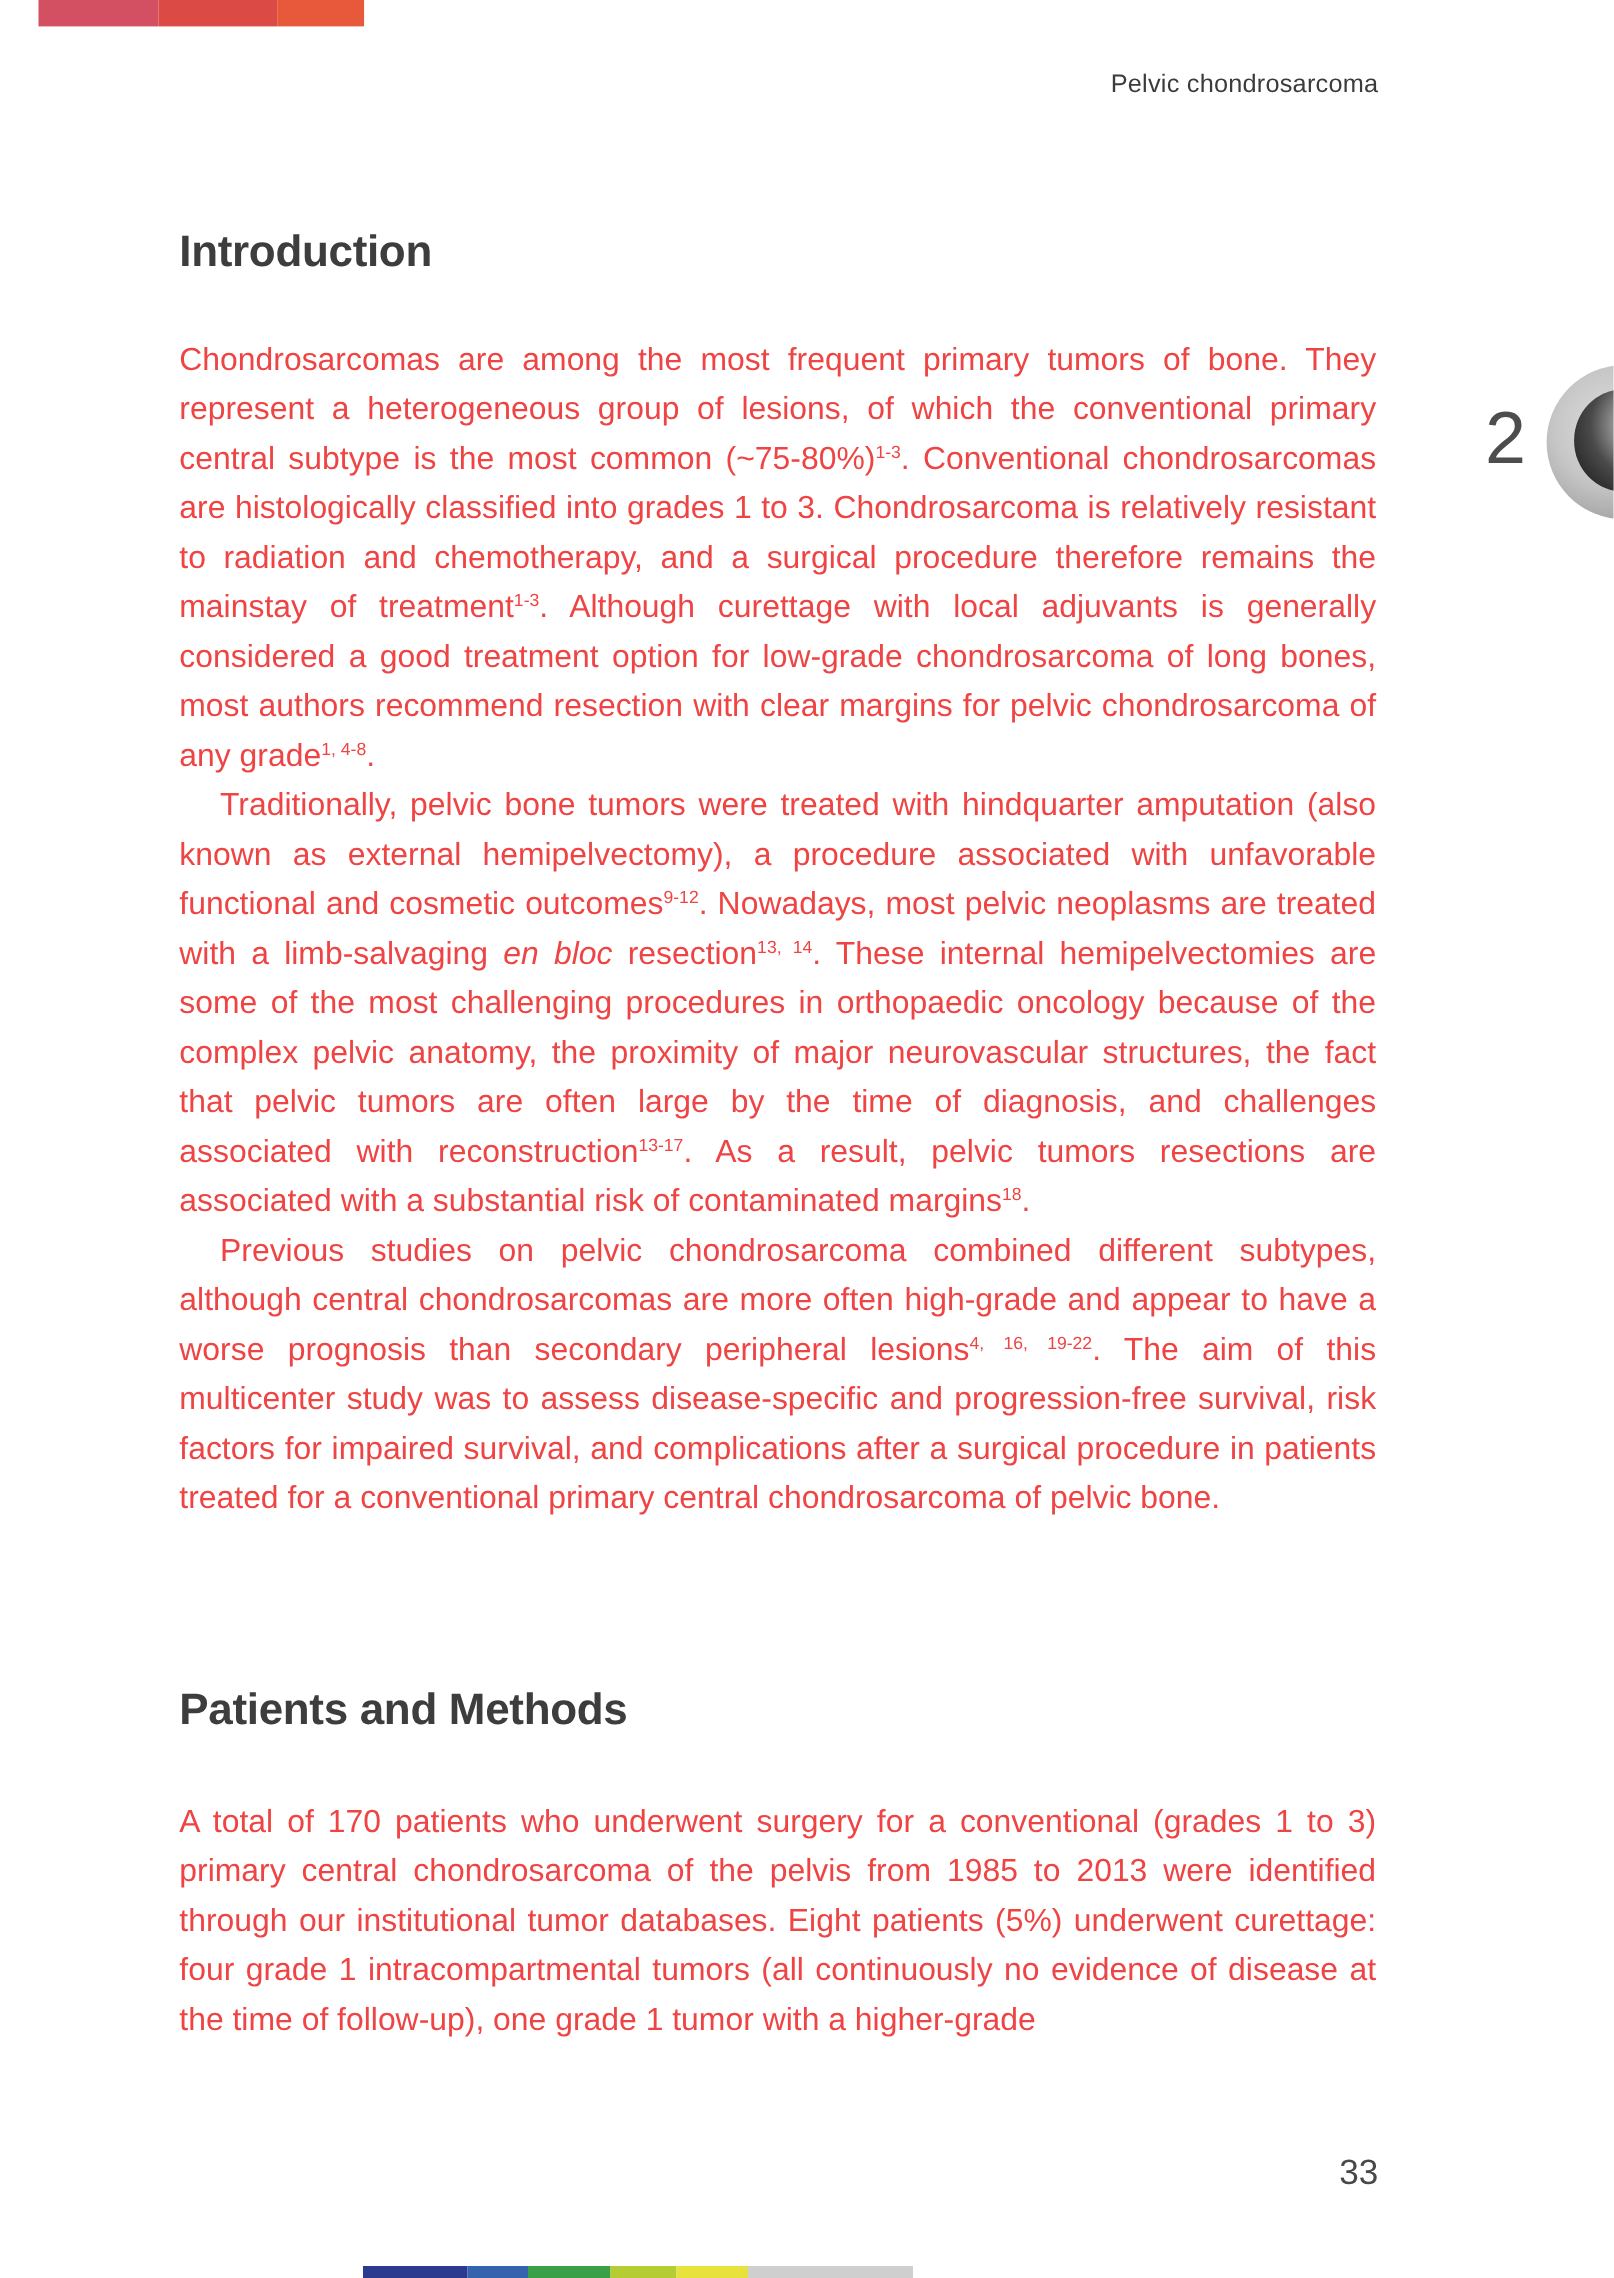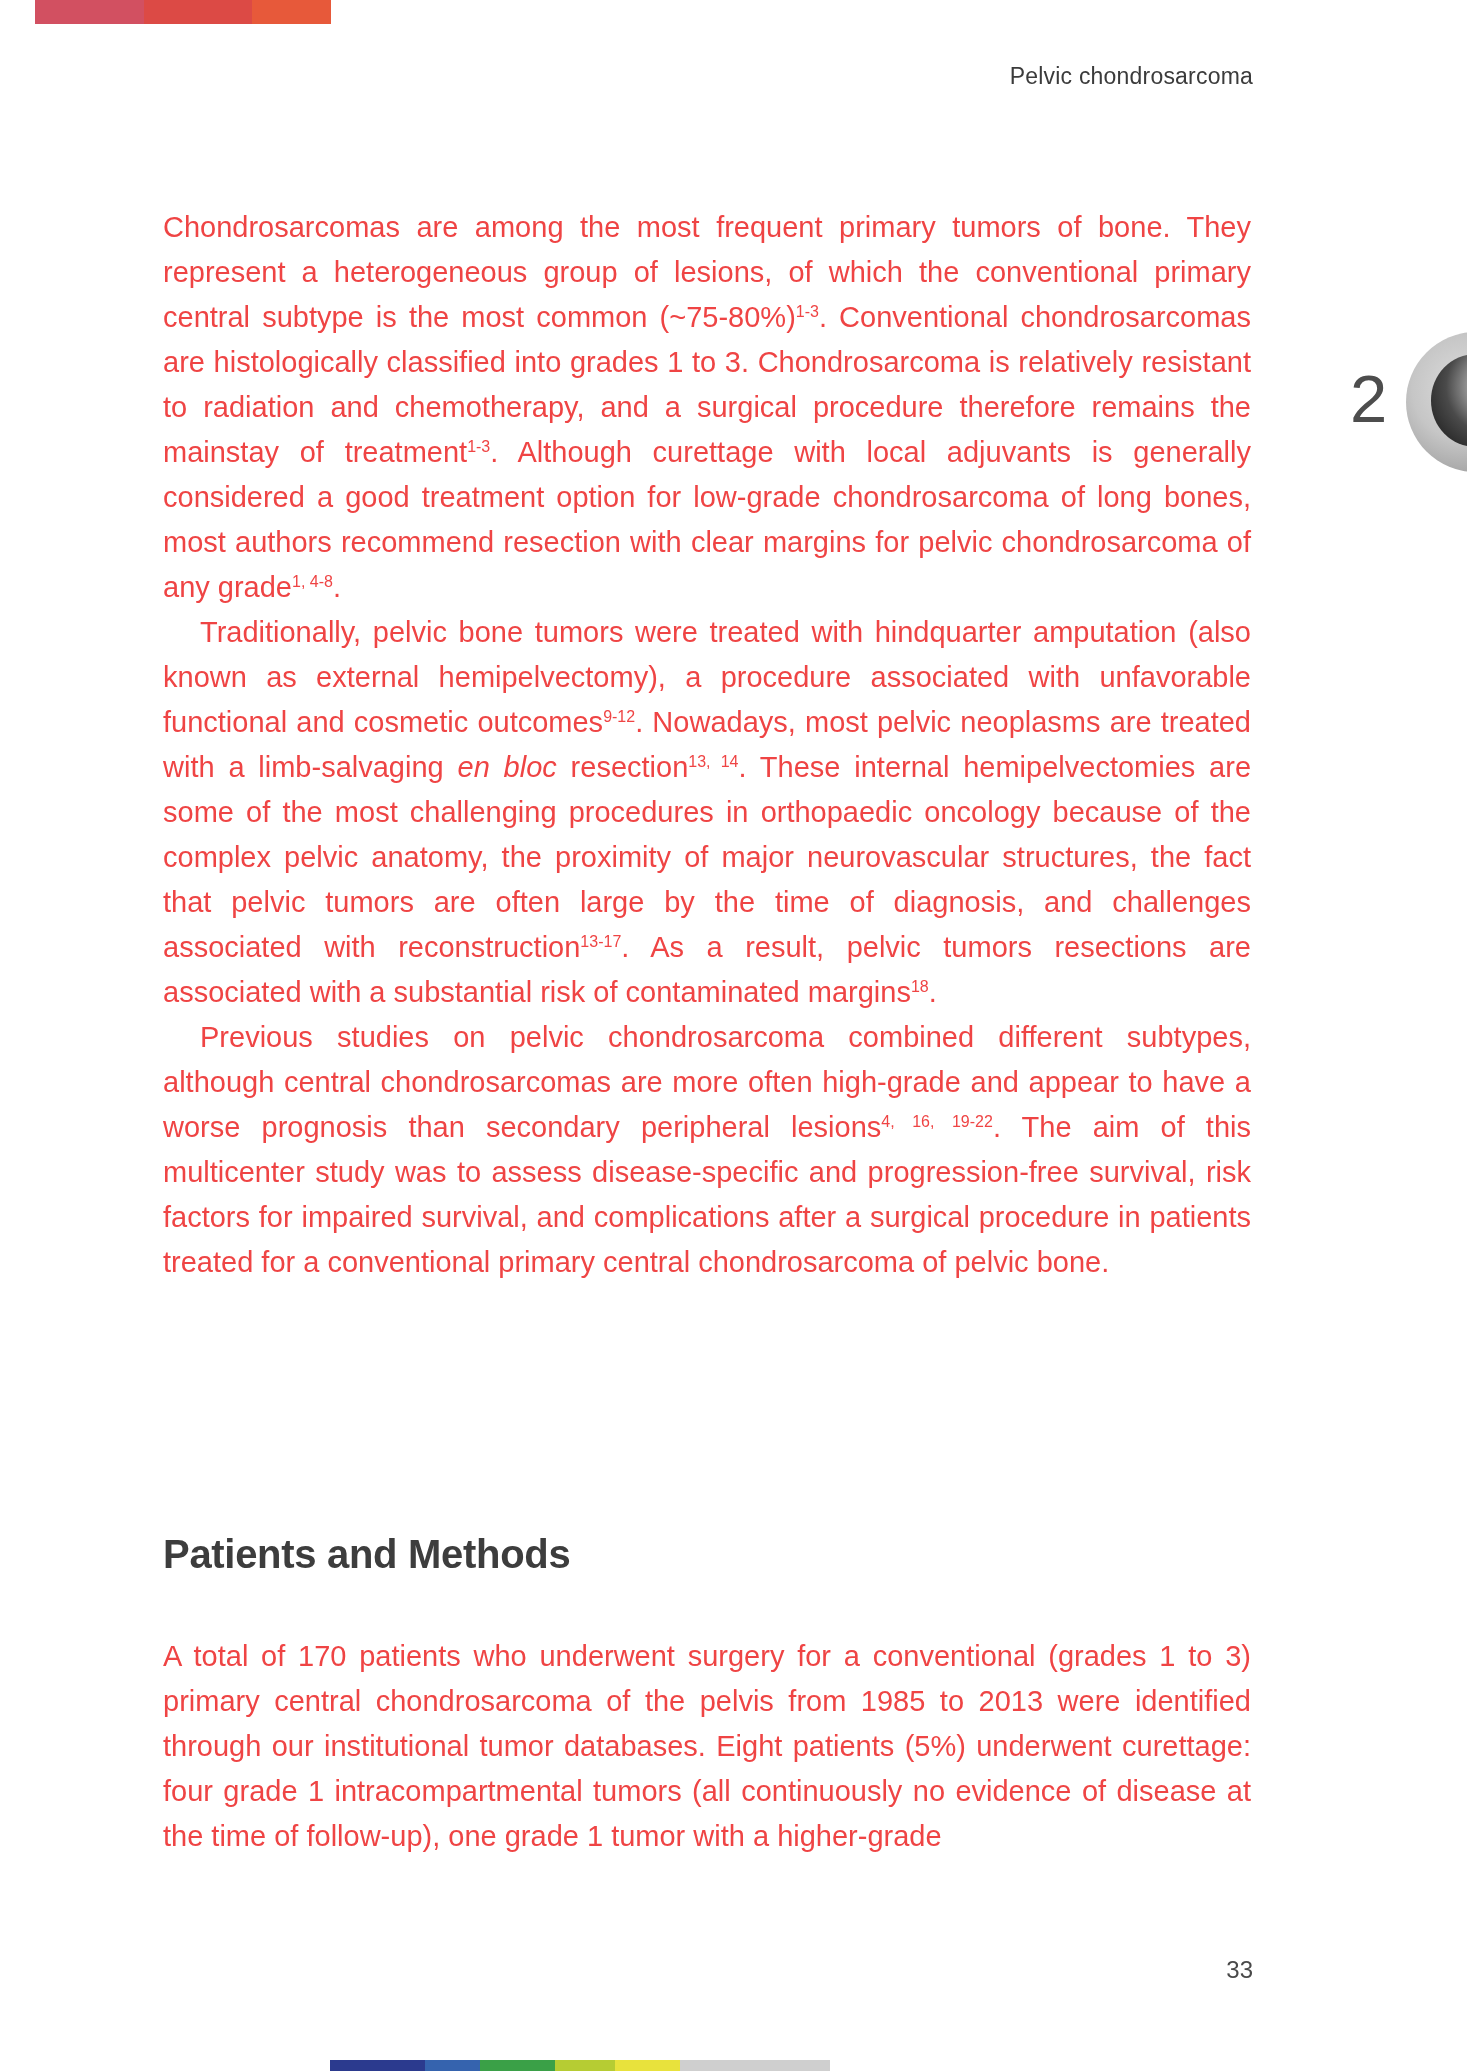--- a/index.html
+++ b/index.html
@@ -41,41 +41,42 @@
     border-radius:50%;
     background: radial-gradient(circle at 42% 40%, #dedede 0%, #c6c6c6 45%, #a8a8a8 72%, #8a8a8a 100%);
   }
   .sphere-core {
     position:absolute; top:16%; left:18%; width:64%; height:66%;
     border-radius:50%;
     background: radial-gradient(circle at 70% 35%, #ffffff 0%, #f0f0f0 7%, #9a9a9a 28%, #4a4a4a 55%, #262626 85%, #1d1d1d 100%);
   }
   .page-number {
     position:absolute; top:1956px; left:163px; width:1090px;
-    text-align:right; font-size:24px; color:#494949;
+    text-align:right; font-size:32px; color:#494949;
   }
   .color-strip { position:absolute; display:flex; }
   .top-strip { top:0; left:35px; width:296px; height:24px; }
   .bottom-strip { top:2060px; left:330px; width:500px; height:11px; }
   .strip-seg { height:100%; }
 </style>
 </head>
 <body>
 
 <div class="page">
 
   <div class="color-strip top-strip">
       <div class="strip-seg" style="background: rgb(210, 80, 97); flex: 1.1 1 0%;"></div>
       <div class="strip-seg" style="background: rgb(220, 74, 69); flex: 1.1 1 0%;"></div>
       <div class="strip-seg" style="background: rgb(231, 89, 58); flex: 0.8 1 0%;"></div>
     </div>
 
   <div class="running-header">Pelvic chondrosarcoma</div>
 
   <div class="content" id="section-0">
+    <h1 class="section-heading">Introduction</h1>
     <div>
         <p class="body-para">Chondrosarcomas are among the most frequent primary tumors of bone. They represent a heterogeneous group of lesions, of which the conventional primary central subtype is the most common (~75-80%)<sup class="cite">1-3</sup>. Conventional chondrosarcomas are histologically classified into grades 1 to 3. Chondrosarcoma is relatively resistant to radiation and chemotherapy, and a surgical procedure therefore remains the mainstay of treatment<sup class="cite">1-3</sup>. Although curettage with local adjuvants is generally considered a good treatment option for low-grade chondrosarcoma of long bones, most authors recommend resection with clear margins for pelvic chondrosarcoma of any grade<sup class="cite">1, 4-8</sup>.</p>
         <p class="body-para indent">Traditionally, pelvic bone tumors were treated with hindquarter amputation (also known as external hemipelvectomy), a procedure associated with unfavorable functional and cosmetic outcomes<sup class="cite">9-12</sup>. Nowadays, most pelvic neoplasms are treated with a limb-salvaging <em>en bloc</em> resection<sup class="cite">13, 14</sup>. These internal hemipelvectomies are some of the most challenging procedures in orthopaedic oncology because of the complex pelvic anatomy, the proximity of major neurovascular structures, the fact that pelvic tumors are often large by the time of diagnosis, and challenges associated with reconstruction<sup class="cite">13-17</sup>. As a result, pelvic tumors resections are associated with a substantial risk of contaminated margins<sup class="cite">18</sup>.</p>
         <p class="body-para indent">Previous studies on pelvic chondrosarcoma combined different subtypes, although central chondrosarcomas are more often high-grade and appear to have a worse prognosis than secondary peripheral lesions<sup class="cite">4, 16, 19-22</sup>. The aim of this multicenter study was to assess disease-specific and progression-free survival, risk factors for impaired survival, and complications after a surgical procedure in patients treated for a conventional primary central chondrosarcoma of pelvic bone.</p>
       </div>
   </div>
 
   <div class="content" id="section-1">
     <h1 class="section-heading">Patients and Methods</h1>
     <div>

